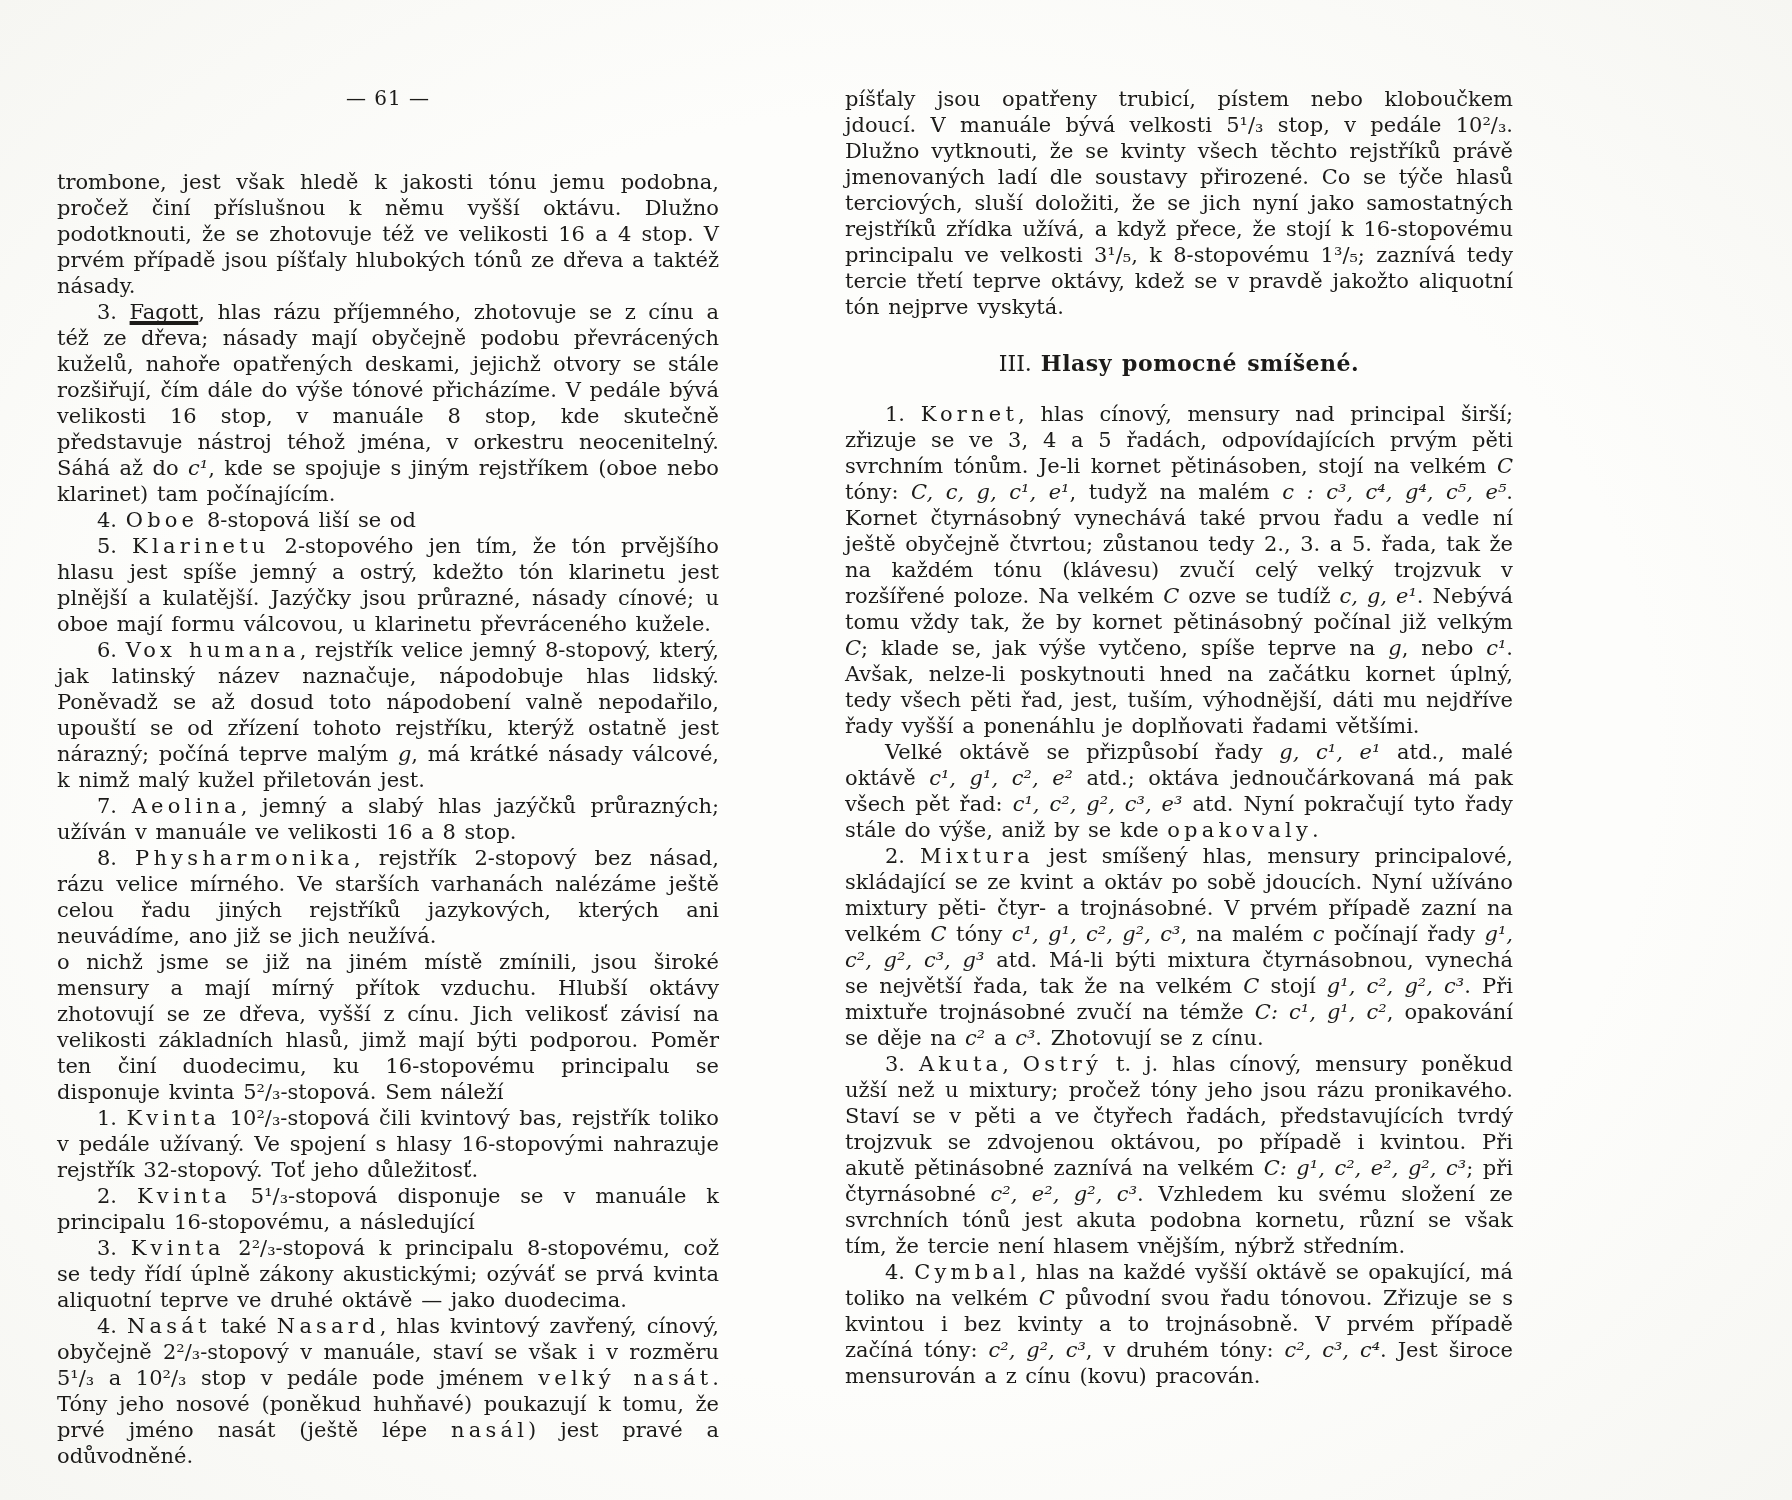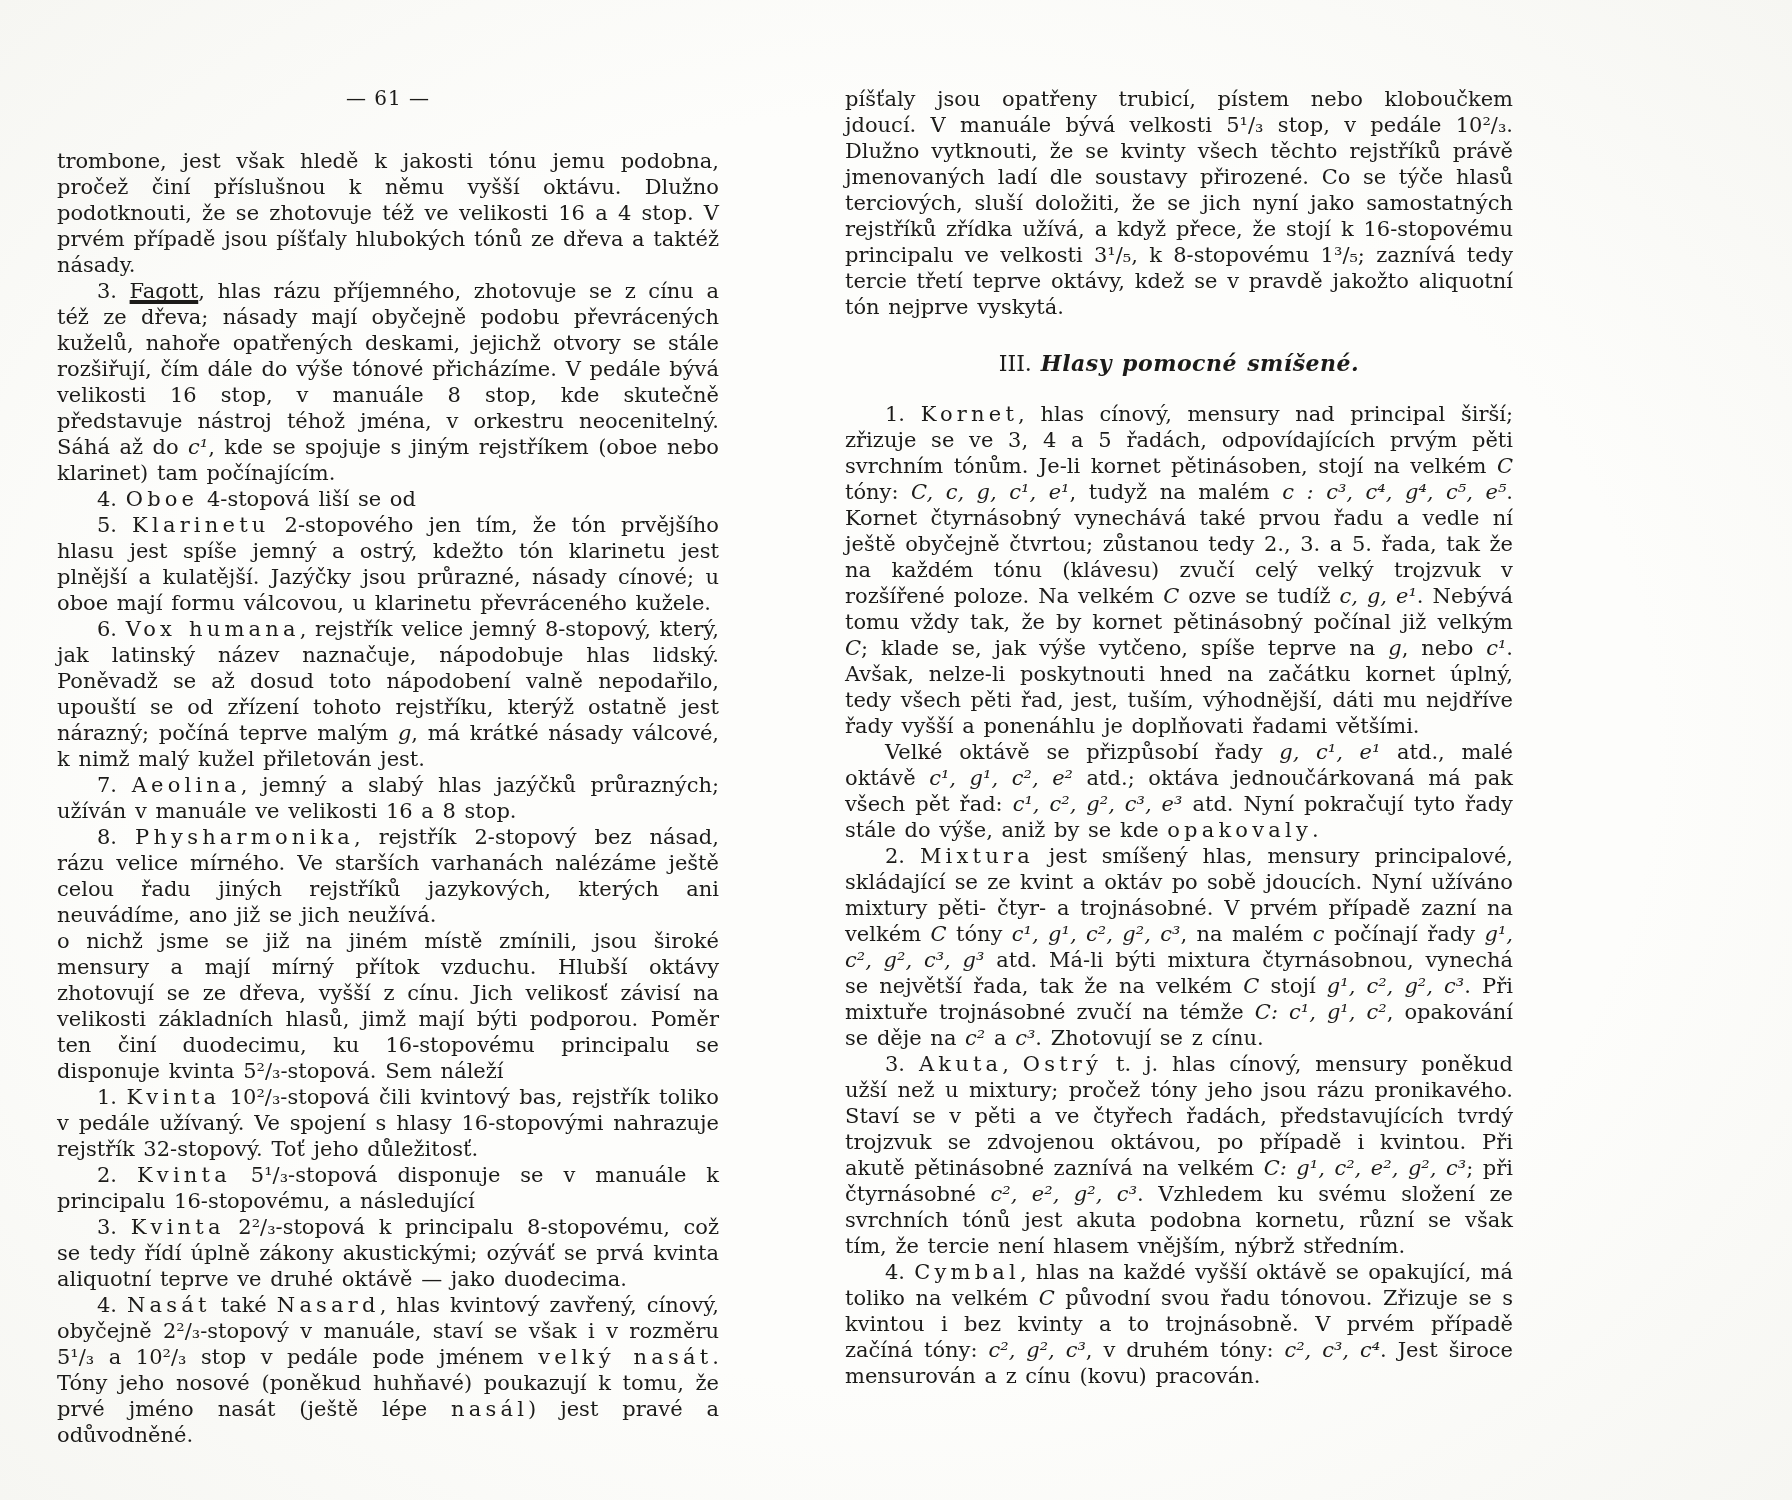--- a/index.html
+++ b/index.html
@@ -11,48 +11,48 @@
     overflow:hidden;
     position:relative;
   }
   .sheet{position:absolute;inset:0;background:
     radial-gradient(ellipse at 50% 50%, #fdfdfb 60%, #f6f6f2 100%);}
   .page{position:absolute;top:86px;}
   .page-left{left:57px;width:662px;}
   .page-right{left:845px;width:668px;}
   .pagenum{
     text-align:center;font-size:20px;letter-spacing:1px;
-    margin:0 0 38px 0;
+    margin:0 0 59px 0;
   }
   .para{
     font-size:21px;line-height:26px;
     text-align:justify;word-spacing:2px;
     margin:0;
   }
   .para.indent{text-indent:40px;}
   .para.heading{
     text-align:center;text-indent:0;
     font-size:22px;margin:30px 0 24px 0;
   }
-  .para.heading .b{font-weight:bold;letter-spacing:.5px;font-style:italic;}
+  .para.heading .b{font-weight:bold;letter-spacing:.5px;}
   .sp{letter-spacing:.2em;}
   .it{font-style:italic;}
   .ul{text-decoration:underline;text-decoration-thickness:3.5px;text-decoration-skip-ink:none;}
 </style>
 </head>
 <body>
 
 <div class="sheet">
 
   <div class="page page-left">
     <div class="pagenum">— 61 —</div>
     <div>
         <div class="para"><span>trombone, jest však hledě k jakosti tónu jemu podobna, pročež činí příslušnou k němu vyšší oktávu. Dlužno podotknouti, že se zhotovuje též ve velikosti 16 a 4 stop. V prvém případě jsou píšťaly hlubokých tónů ze dřeva a taktéž násady.</span></div>
         <div class="para indent"><span>3. </span><span class="ul">Fagott</span><span>, hlas rázu příjemného, zhotovuje se z cínu a též ze dřeva; násady mají obyčejně podobu převrácených kuželů, nahoře opatřených deskami, jejichž otvory se stále rozšiřují, čím dále do výše tónové přicházíme. V pedále bývá velikosti 16 stop, v manuále 8 stop, kde skutečně představuje nástroj téhož jména, v orkestru neocenitelný. Sáhá až do </span><span class="it">c¹</span><span>, kde se spojuje s jiným rejstříkem (oboe nebo klarinet) tam počínajícím.</span></div>
-        <div class="para indent"><span>4. </span><span class="sp">Oboe</span><span> 4-stopová liší se od</span></div>
+        <div class="para indent"><span>4. </span><span class="sp">Oboe</span><span> 8-stopová liší se od</span></div>
         <div class="para indent"><span>5. </span><span class="sp">Klarinetu</span><span> 2-stopového jen tím, že tón prvějšího hlasu jest spíše jemný a ostrý, kdežto tón klarinetu jest plnější a kulatější. Jazýčky jsou průrazné, násady cínové; u oboe mají formu válcovou, u klarinetu převráceného kužele.</span></div>
         <div class="para indent"><span>6. </span><span class="sp">Vox humana</span><span>, rejstřík velice jemný 8-stopový, který, jak latinský název naznačuje, nápodobuje hlas lidský. Poněvadž se až dosud toto nápodobení valně nepodařilo, upouští se od zřízení tohoto rejstříku, kterýž ostatně jest nárazný; počíná teprve malým </span><span class="it">g</span><span>, má krátké násady válcové, k nimž malý kužel přiletován jest.</span></div>
         <div class="para indent"><span>7. </span><span class="sp">Aeolina</span><span>, jemný a slabý hlas jazýčků průrazných; užíván v manuále ve velikosti 16 a 8 stop.</span></div>
         <div class="para indent"><span>8. </span><span class="sp">Physharmonika</span><span>, rejstřík 2-stopový bez násad, rázu velice mírného. Ve starších varhanách nalézáme ještě celou řadu jiných rejstříků jazykových, kterých ani neuvádíme, ano již se jich neužívá.</span></div>
         <div class="para"><span>o nichž jsme se již na jiném místě zmínili, jsou široké mensury a mají mírný přítok vzduchu. Hlubší oktávy zhotovují se ze dřeva, vyšší z cínu. Jich velikosť závisí na velikosti základních hlasů, jimž mají býti podporou. Poměr ten činí duodecimu, ku 16-stopovému principalu se disponuje kvinta 5²/₃-stopová. Sem náleží</span></div>
         <div class="para indent"><span>1. </span><span class="sp">Kvinta</span><span> 10²/₃-stopová čili kvintový bas, rejstřík toliko v pedále užívaný. Ve spojení s hlasy 16-stopovými nahrazuje rejstřík 32-stopový. Toť jeho důležitosť.</span></div>
         <div class="para indent"><span>2. </span><span class="sp">Kvinta</span><span> 5¹/₃-stopová disponuje se v manuále k principalu 16-stopovému, a následující</span></div>
         <div class="para indent"><span>3. </span><span class="sp">Kvinta</span><span> 2²/₃-stopová k principalu 8-stopovému, což se tedy řídí úplně zákony akustickými; ozýváť se prvá kvinta aliquotní teprve ve druhé oktávě — jako duodecima.</span></div>
         <div class="para indent"><span>4. </span><span class="sp">Nasát</span><span> také </span><span class="sp">Nasard</span><span>, hlas kvintový zavřený, cínový, obyčejně 2²/₃-stopový v manuále, staví se však i v rozměru 5¹/₃ a 10²/₃ stop v pedále pode jménem </span><span class="sp">velký nasát</span><span>. Tóny jeho nosové (poněkud huhňavé) poukazují k tomu, že prvé jméno nasát (ještě lépe </span><span class="sp">nasál</span><span>) jest pravé a odůvodněné.</span></div>
       </div>

